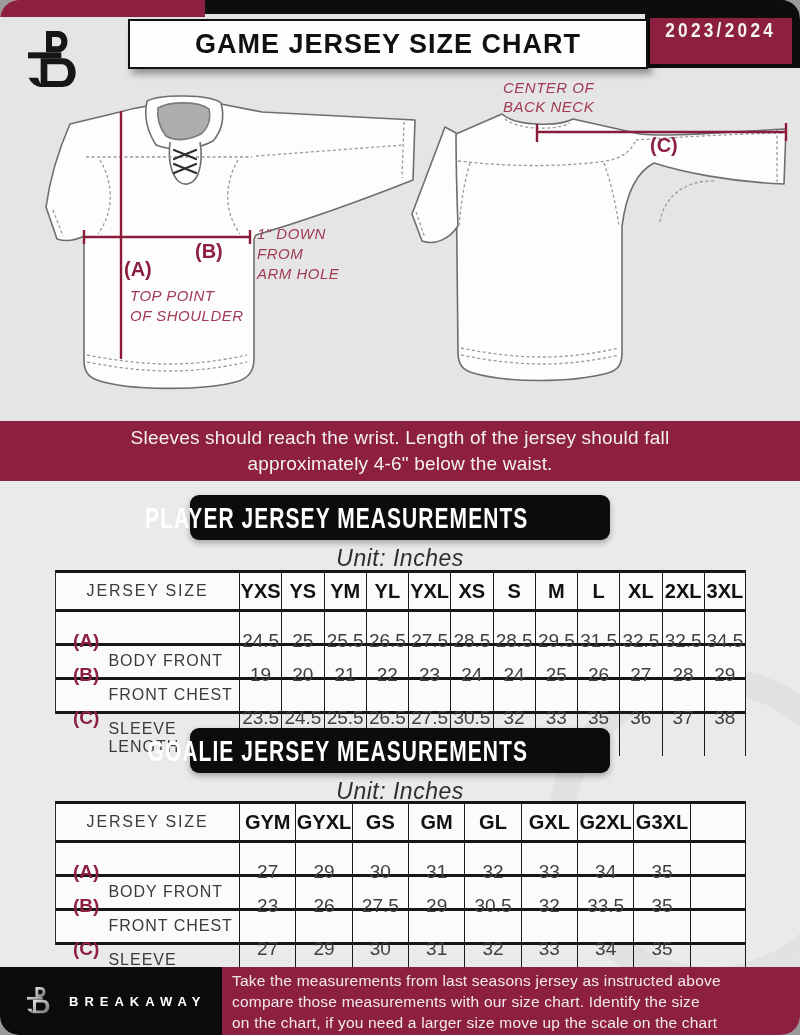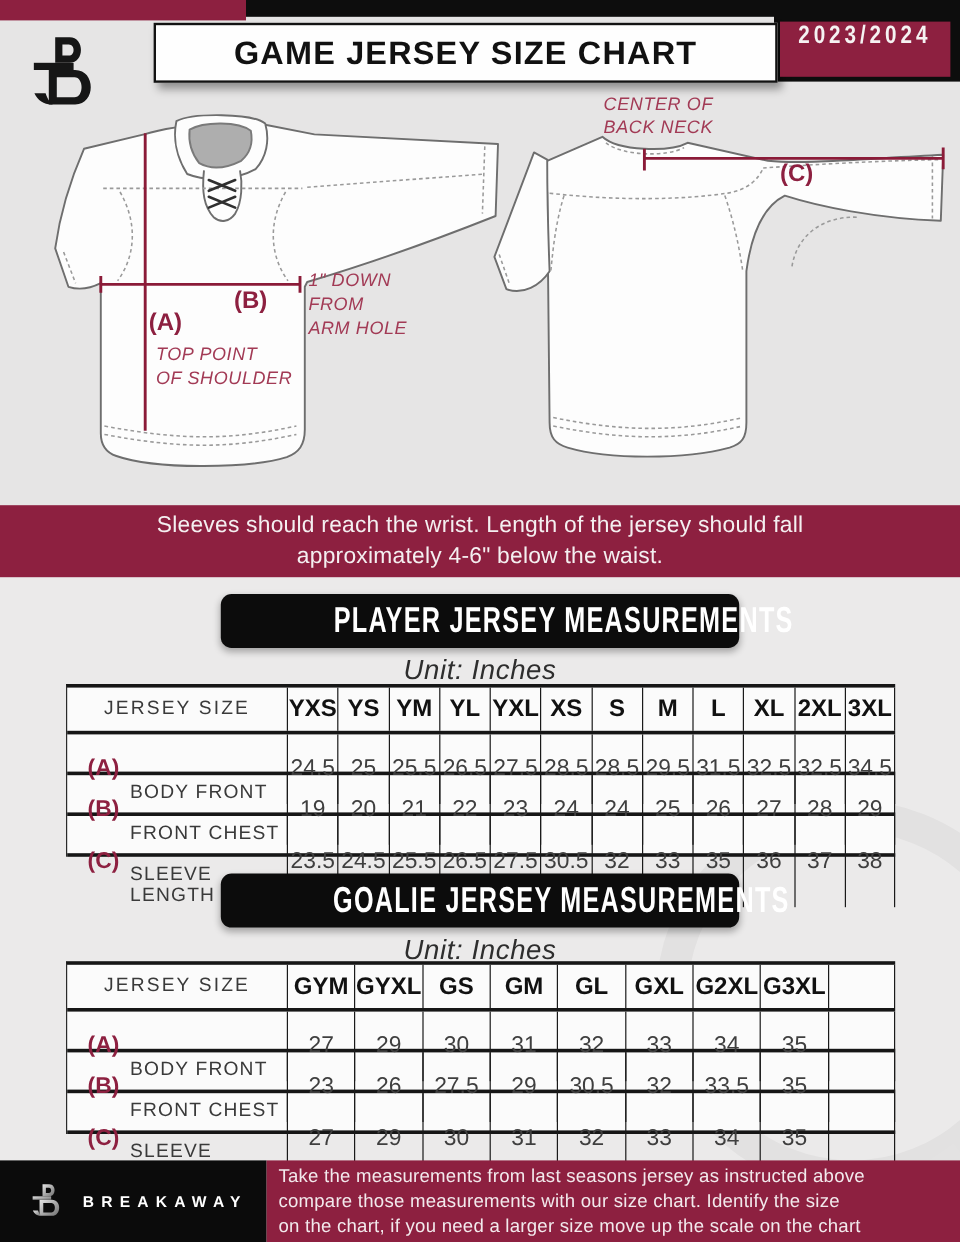--- a/index.html
+++ b/index.html
@@ -1,17 +1,17 @@
 <!DOCTYPE html>
 <html><head>
 <meta charset="utf-8">
 <style>
   html,body{margin:0;padding:0;}
   body{background:#9a9a9a;font-family:"Liberation Sans", sans-serif;}
-  .page{position:relative;width:800px;height:1035px;overflow:hidden;background:#EBEAEA;margin:0 auto;}
+  .page{position:relative;width:800px;height:1035px;overflow:hidden;background:#EBEAEA;margin:0 auto;border-radius:19px;}
   .abs{position:absolute;}
   .pre{white-space:pre-line;}
 
   
   .band-top{left:0;top:0;width:800px;height:421px;background:#E6E5E5;z-index:0;}
   .strip-black{left:203px;top:0;width:597px;height:14px;background:#0d0d0d;z-index:1;}
   .strip-maroon{left:0;top:0;width:205px;height:17px;background:#8D2040;z-index:2;}
   .black-backing{left:645px;top:0;width:155px;height:68px;background:#0d0d0d;z-index:1;}
   .title-box{left:128px;top:19px;width:516px;height:46px;background:#FEFEFE;border:2px solid #121212;
              box-shadow:4px 5px 7px rgba(0,0,0,.38);z-index:3;display:flex;align-items:center;justify-content:center;}
@@ -27,22 +27,22 @@
   .anno{z-index:4;color:#A23A55;font-style:italic;font-size:15px;line-height:20px;letter-spacing:.5px;}
   .anno-key{z-index:4;color:#8D2040;font-weight:bold;font-size:20px;font-style:normal;letter-spacing:0;}
 
   
   .notice{left:0;top:421px;width:800px;height:60px;background:#8D2040;z-index:2;
           display:flex;align-items:center;justify-content:center;}
   .notice .t{color:#F4EFF0;font-size:19px;line-height:26px;text-align:center;letter-spacing:.2px;}
 
   
   .banner{left:50%;transform:translateX(-50%);width:420px;height:45px;background:#0c0c0c;border-radius:9px;
-          z-index:2;display:flex;align-items:center;justify-content:flex-start;overflow:visible;
-          box-shadow:0 3px 6px rgba(0,0,0,.3);padding-left:12px;}
+          z-index:2;display:flex;align-items:center;justify-content:flex-end;overflow:visible;
+          box-shadow:0 3px 6px rgba(0,0,0,.3);}
   .banner .t{color:#fff;font-size:30px;font-weight:bold;letter-spacing:1.5px;white-space:nowrap;
              transform:scaleX(.70);transform-origin:center;}
   .banner-player{top:495px;}
   .banner-goalie{top:728px;}
   .unit{left:0;width:800px;text-align:center;z-index:2;font-style:italic;font-size:23px;color:#2e2e2e;font-weight:500;letter-spacing:.5px;}
   .unit-player{top:545px;}
   .unit-goalie{top:778px;}
 
   
   .table{left:55px;width:690px;z-index:2;border-top:3px solid #161616;border-left:1px solid #2a2a2a;background:#FBFBFB;}

